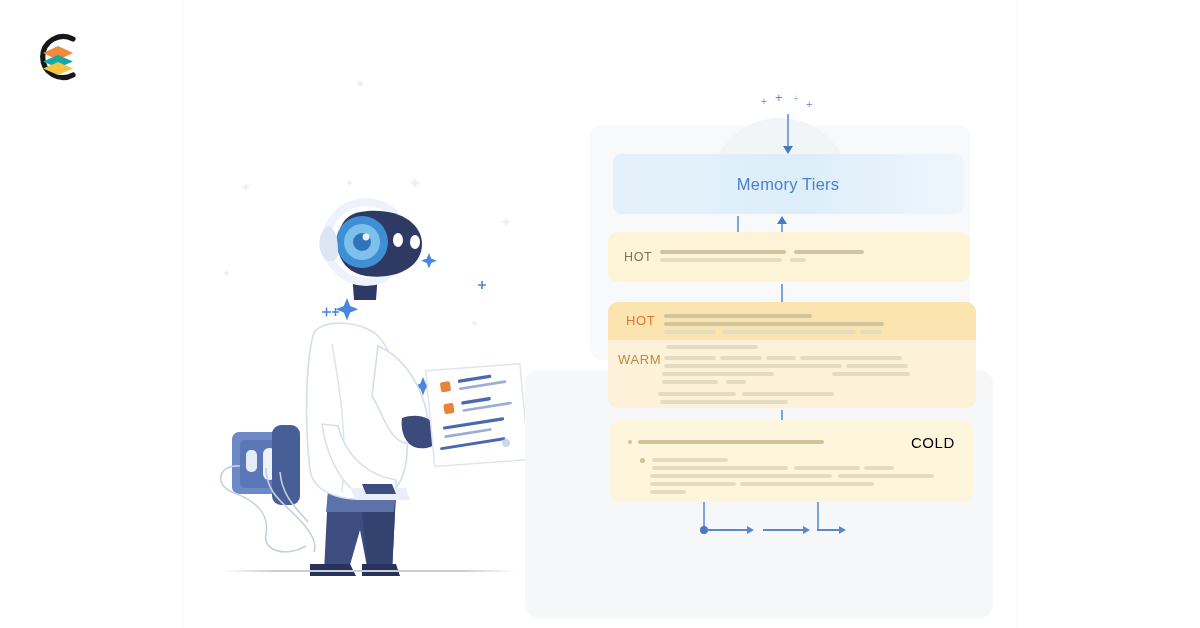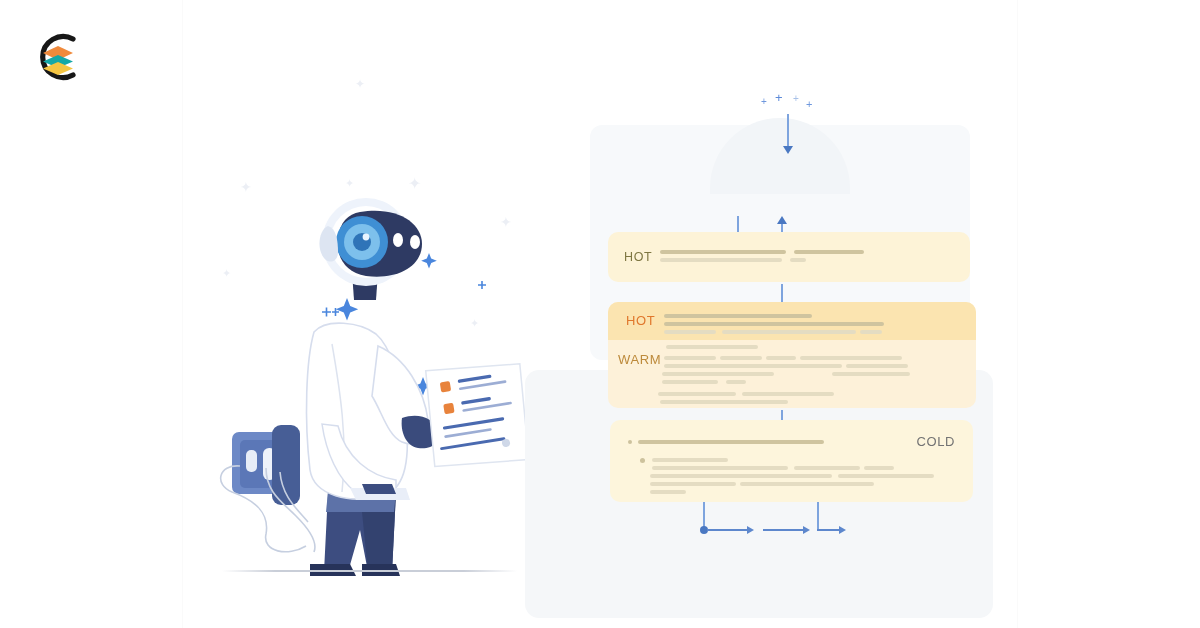--- a/index.html
+++ b/index.html
@@ -90,21 +90,21 @@
 
   .hot-band {
     position:absolute; left:0; top:0; width:100%; height:38px;
     background:#fbe4b0;
   }
 
   .tier-label { position:absolute; font-size:12.5px; letter-spacing:.6px; }
   .label-hot1  { left:16px; top:18px; color:#7e7642; }
   .label-hot2  { left:18px; top:11px; color:#e0772c; font-size:13px; }
   .label-warm  { left:10px; top:50px; color:#bd8a3b; font-size:13px; }
-  .label-cold  { right:18px; top:14px; color:#737373; font-size:13px; }
+  .label-cold  { right:18px; top:14px; color:#000000; font-size:15px; }
 
   
   .sk { position:absolute; height:4px; border-radius:2px; background:#d9cfae; }
   .sk.light { background:#e4dcc2; }
   .sk.dark  { background:#cfc49f; }
   .bullet { position:absolute; width:5px; height:5px; border-radius:50%; background:#cdc29d; }
 
   
   .ground {
     position:absolute; left:222px; top:570px; width:295px; height:2px;
@@ -245,20 +245,23 @@
     <div class="dome"></div>
 
     <div class="spark s1">+</div>
     <div class="spark s2">+</div>
     <div class="spark s3">+</div>
     <div class="spark s4">+</div>
 
     <div class="vline" style="left:262px; top:44px; height:34px;"></div>
     <div class="arrow-head-down" style="left:258px; top:76px;"></div>
 
+    <div class="tier-header">
+      <span class="tier-header-title">Memory Tiers</span>
+    </div>
 
     <div class="vline" style="left:212px; top:146px; height:22px;"></div>
     <div class="vline" style="left:256px; top:152px; height:18px;"></div>
     <div class="arrow-head-up" style="left:252px; top:146px;"></div>
 
     <div class="tier-card hot1">
       <span class="tier-label label-hot1">HOT</span>
       <i class="sk dark" style="left:52px; top:18px; width:126px;"></i>
       <i class="sk dark" style="left:186px;top:18px; width:70px;"></i>
       <i class="sk light" style="left:52px; top:26px; width:122px;"></i>

